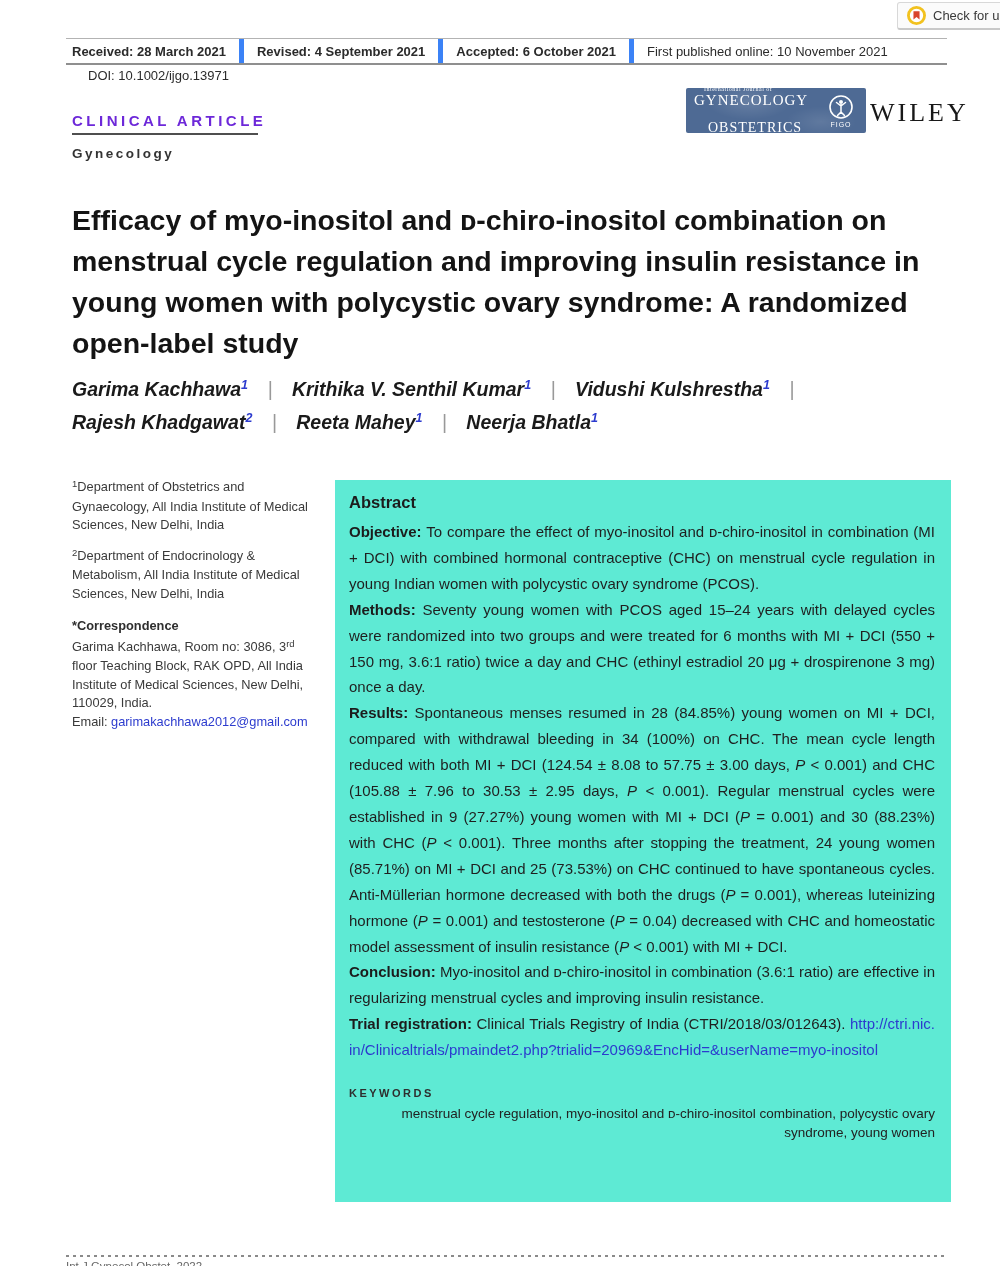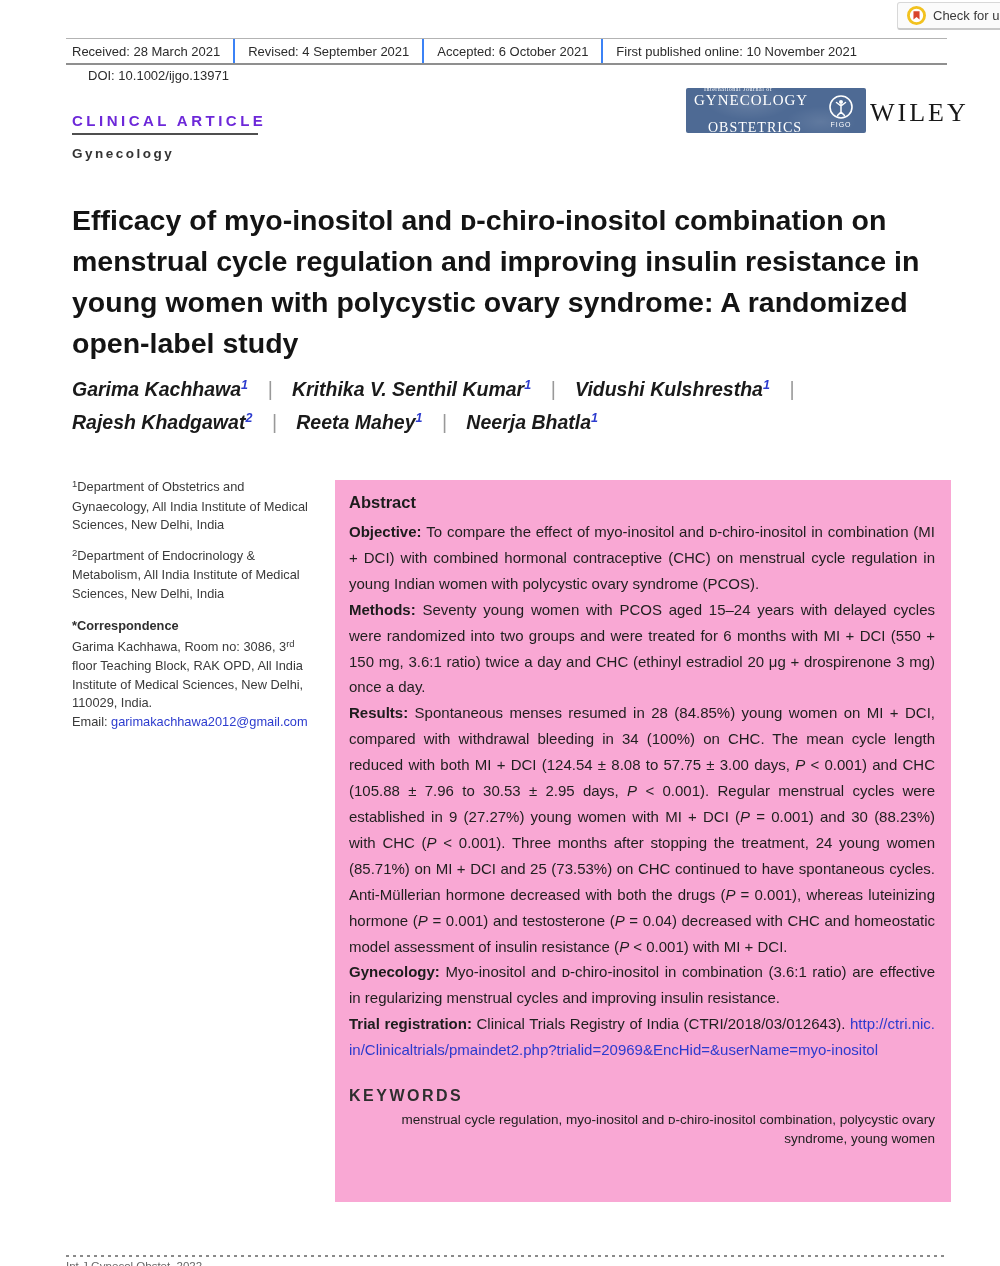--- a/index.html
+++ b/index.html
@@ -17,21 +17,21 @@
   }
   .badge-label{font-size:13px;color:#3a3a3a;white-space:nowrap;}
   
   .rule-top{position:absolute;left:66px;top:38px;width:881px;height:1px;background:#b3b3b3;}
   .dates-row{
     position:absolute;left:66px;top:39px;width:881px;height:24px;
     display:flex;align-items:center;font-size:13px;color:#2b2b2b;
   }
   .date-item{padding:0 13px;height:24px;display:flex;align-items:center;}
   .date-item:first-child{padding-left:6px;}
-  .date-item:not(:last-child){border-right:2px solid #3b82f6;}
+  .date-item:not(:last-child){border-right:5px solid #3b82f6;font-weight:bold;}
   .rule-bottom{position:absolute;left:66px;top:63px;width:881px;height:2px;background:#8f8f8f;}
   .doi{position:absolute;left:88px;top:68px;font-size:13px;color:#2b2b2b;}
   
   .jlogo{
     position:absolute;left:686px;top:88px;width:180px;height:45px;
     background:#4e6a94;
     background-image:radial-gradient(60px 26px at 35% 30%, rgba(255,255,255,0.14), transparent 70%),
                      radial-gradient(50px 22px at 75% 75%, rgba(255,255,255,0.10), transparent 70%);
     border-radius:2px;color:#fff;box-sizing:border-box;padding:4px 8px;
     display:flex;justify-content:space-between;align-items:center;
@@ -63,28 +63,28 @@
   .asup{font-size:12.5px;color:#2c3bce;position:relative;top:-7px;font-weight:bold;}
   
   .leftcol{position:absolute;left:72px;top:478px;width:250px;font-size:12.8px;color:#3a3a3a;line-height:18.5px;}
   .aff{margin-bottom:12px;}
   .aff-sup,.corr-sup{font-size:9.5px;position:relative;top:-4px;}
   .corr-head{font-weight:bold;color:#2e2e2e;margin-top:14px;margin-bottom:2px;}
   .email-link,.url{color:#2c3bce;text-decoration:none;cursor:pointer;}
   
   .absbox{
     position:absolute;left:335px;top:480px;width:616px;min-height:722px;
-    background:#f9a8d4;box-sizing:border-box;padding:13px 16px 18px 14px;
+    background:#5eead4;box-sizing:border-box;padding:13px 16px 18px 14px;
   }
   .abs-head{font-size:16.5px;font-weight:bold;color:#1c1c1c;margin:0 0 7px 0;}
   .abs-p{margin:0;font-size:15px;line-height:25.9px;color:#1f1f1f;text-align:justify;}
   .abs-p b{color:#1c1c1c;}
   .abs-p .it{font-style:italic;}
   .abs-p .url{word-break:break-all;}
-  .kw-head{font-size:16px;font-weight:bold;letter-spacing:2.5px;color:#2e2e2e;margin-top:24px;}
+  .kw-head{font-size:11px;font-weight:bold;letter-spacing:2.5px;color:#2e2e2e;margin-top:24px;}
   .kw-text{font-size:13.5px;line-height:19px;color:#222;margin-top:5px;text-align:right;}
   
   .dotted-rule{
     position:absolute;left:66px;top:1255px;width:881px;height:2px;
     background:repeating-linear-gradient(90deg,#8a8a8a 0 3px,transparent 3px 7px);
   }
   .footer-clip{
     position:absolute;left:66px;top:1260px;width:420px;height:6px;overflow:hidden;
     font-size:11.5px;color:#666;
   }
@@ -162,21 +162,21 @@
   <div><span>Garima Kachhawa, Room no: 3086, 3</span><span class="corr-sup">rd</span><span> floor Teaching Block, RAK OPD, All India Institute of Medical Sciences, New Delhi, 110029, India.</span></div>
   <div><span>Email: </span><a class="email-link">garimakachhawa2012@gmail.com</a></div>
 </div>
 
 <div class="absbox">
   <h2 class="abs-head">Abstract</h2>
   <div>
       <p class="abs-p"><b>Objective: </b><span>To compare the effect of myo-inositol and ᴅ-chiro-inositol in combination (MI + DCI) with combined hormonal contraceptive (CHC) on menstrual cycle regulation in young Indian women with polycystic ovary syndrome (PCOS).</span></p>
       <p class="abs-p"><b>Methods: </b><span>Seventy young women with PCOS aged 15–24 years with delayed cycles were randomized into two groups and were treated for 6 months with MI + DCI (550 + 150 mg, 3.6:1 ratio) twice a day and CHC (ethinyl estradiol 20 μg + drospirenone 3 mg) once a day.</span></p>
       <p class="abs-p"><b>Results: </b><span>Spontaneous menses resumed in 28 (84.85%) young women on MI + DCI, compared with withdrawal bleeding in 34 (100%) on CHC. The mean cycle length reduced with both MI + DCI (124.54 ± 8.08 to 57.75 ± 3.00 days, </span><span class="it">P</span><span> &lt; 0.001) and CHC (105.88 ± 7.96 to 30.53 ± 2.95 days, </span><span class="it">P</span><span> &lt; 0.001). Regular menstrual cycles were established in 9 (27.27%) young women with MI + DCI (</span><span class="it">P</span><span> = 0.001) and 30 (88.23%) with CHC (</span><span class="it">P</span><span> &lt; 0.001). Three months after stopping the treatment, 24 young women (85.71%) on MI + DCI and 25 (73.53%) on CHC continued to have spontaneous cycles. Anti-Müllerian hormone decreased with both the drugs (</span><span class="it">P</span><span> = 0.001), whereas luteinizing hormone (</span><span class="it">P</span><span> = 0.001) and testosterone (</span><span class="it">P</span><span> = 0.04) decreased with CHC and homeostatic model assessment of insulin resistance (</span><span class="it">P</span><span> &lt; 0.001) with MI + DCI.</span></p>
-      <p class="abs-p"><b>Gynecology: </b><span>Myo-inositol and ᴅ-chiro-inositol in combination (3.6:1 ratio) are effective in regularizing menstrual cycles and improving insulin resistance.</span></p>
+      <p class="abs-p"><b>Conclusion: </b><span>Myo-inositol and ᴅ-chiro-inositol in combination (3.6:1 ratio) are effective in regularizing menstrual cycles and improving insulin resistance.</span></p>
       <p class="abs-p"><b>Trial registration: </b><span>Clinical Trials Registry of India (CTRI/2018/03/012643). </span><a class="url">http://ctri.nic.in/Clinicaltrials/pmaindet2.php?trialid=20969&amp;EncHid=&amp;userName=myo-inositol</a></p>
     </div>
   <div class="kw-head">KEYWORDS</div>
   <div class="kw-text abs-p">menstrual cycle regulation, myo-inositol and ᴅ-chiro-inositol combination, polycystic ovary syndrome, young women</div>
 </div>
 
 <div class="dotted-rule"></div>
 <div class="footer-clip">Int J Gynecol Obstet. 2022</div>
 
 </body></html>

